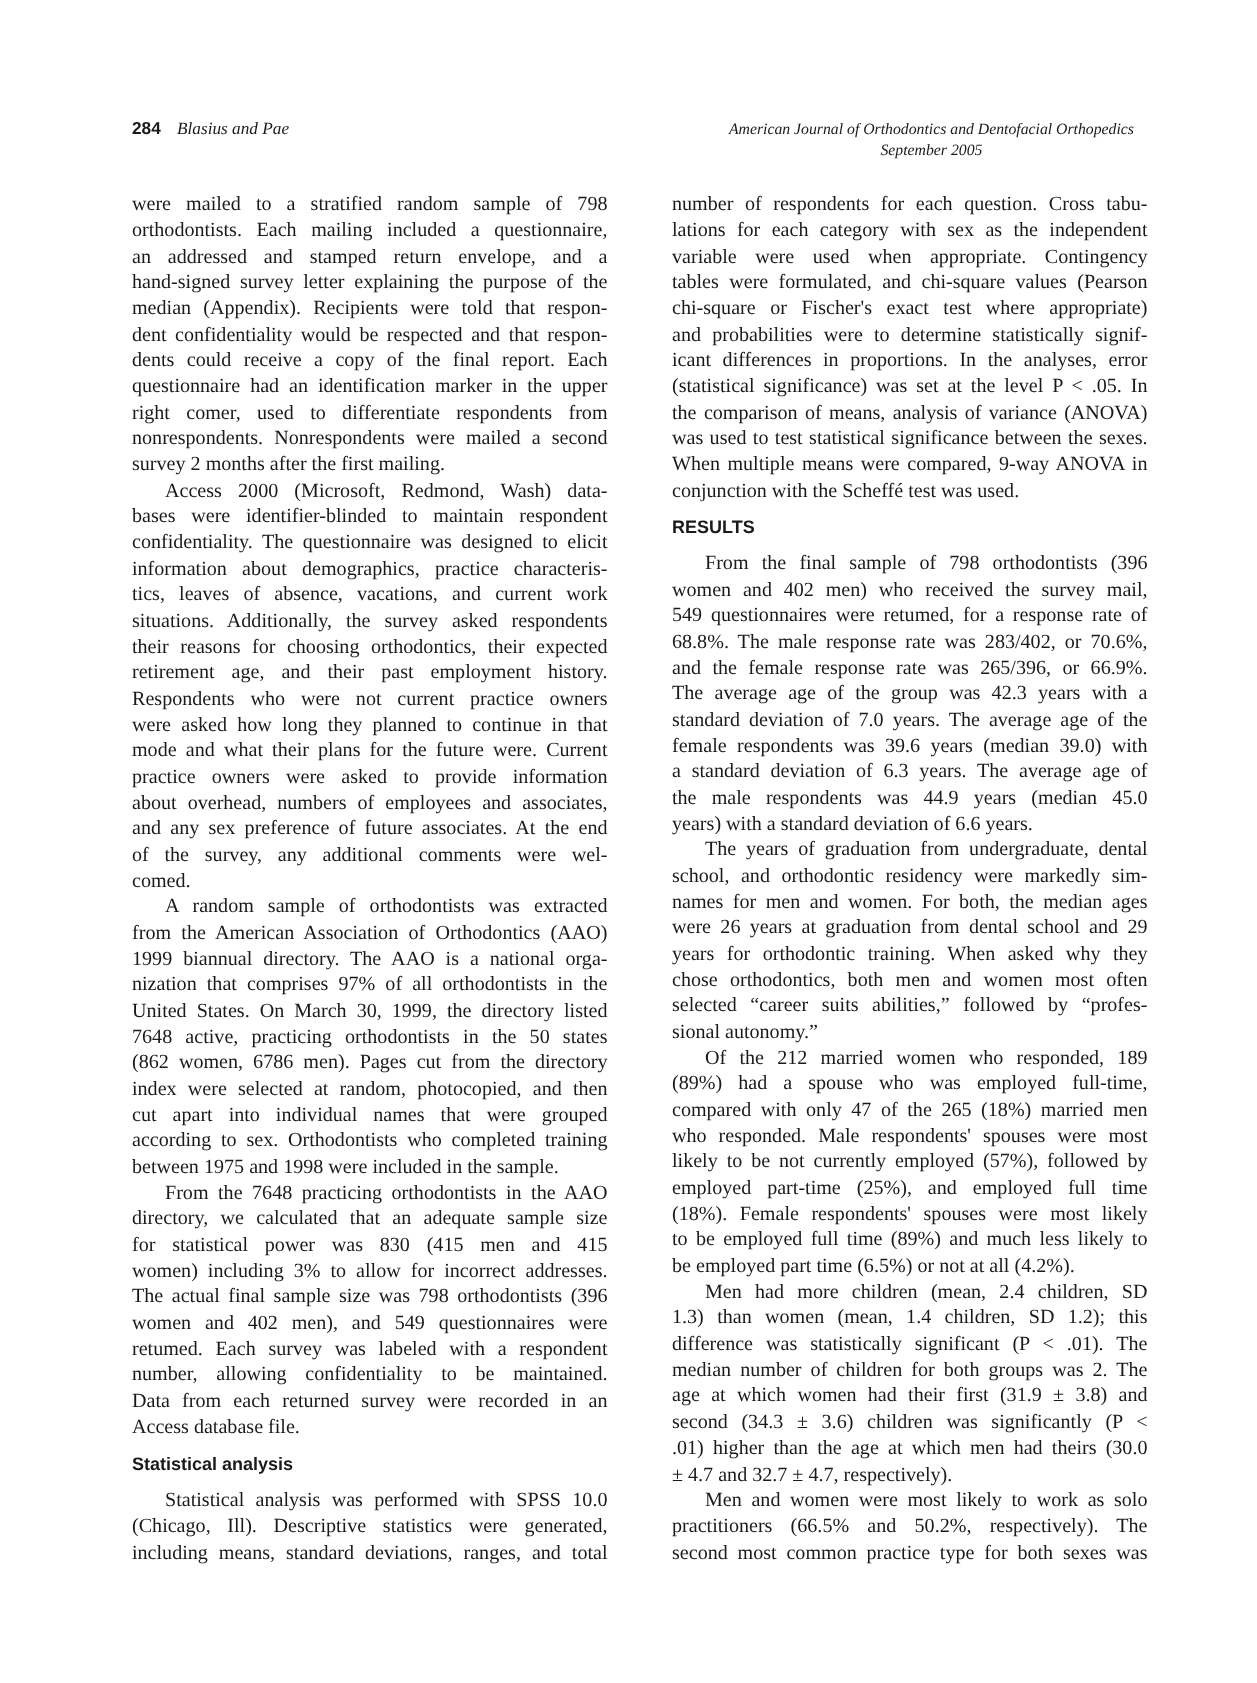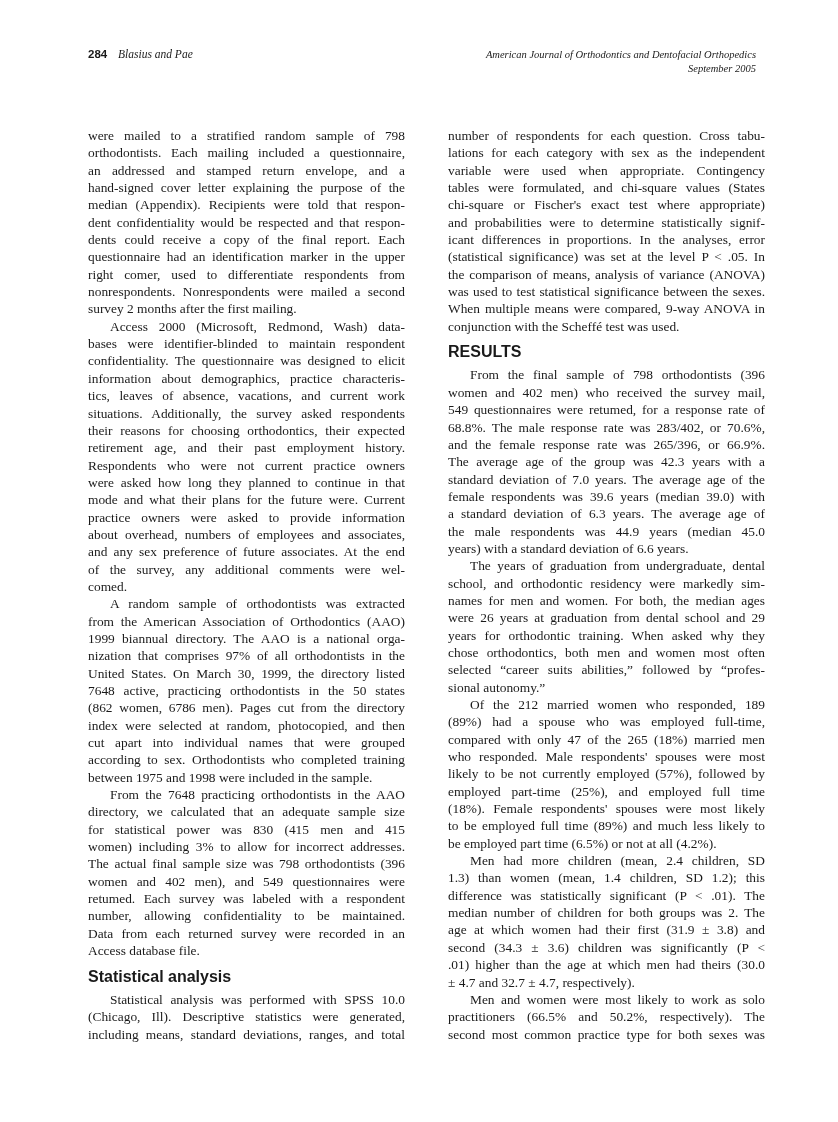--- a/index.html
+++ b/index.html
@@ -1,48 +1,48 @@
 <!DOCTYPE html>
 <html><head>
 <meta charset="utf-8">
 <style>
   html, body { margin:0; padding:0; background:#ffffff; }
   body { width:838px; height:1122px; position:relative; overflow:hidden; color:#1a1a1a; }
-  .header { position:absolute; top:48px; left:88px; width:668px; height:34px; }
+  .header { position:absolute; top:80px; left:88px; width:668px; height:34px; }
   .page-num { position:absolute; left:0; top:0; font-family:"Liberation Sans", sans-serif; font-weight:bold; font-size:11.5px; }
   .authors { position:absolute; left:30px; top:0; font-family:"Liberation Serif", serif; font-style:italic; font-size:11.5px; }
-  .journal { position:absolute; right:0; top:0; text-align:right; font-family:"Liberation Serif", serif; font-style:italic; font-size:10.5px; line-height:14px; }
+  .journal { position:absolute; right:0; top:0; text-align:center; font-family:"Liberation Serif", serif; font-style:italic; font-size:10.5px; line-height:14px; }
   .col { position:absolute; top:127px; width:317px; font-family:"Liberation Serif", serif; font-size:13.4px; line-height:17.35px; }
   .col.left { left:88px; }
   .col.right { left:448px; }
   .ln { display:block; white-space:nowrap; text-align:justify; text-align-last:justify; height:17.35px; }
   .ln.last { text-align-last:left; }
   .ln.ind { text-indent:22px; }
-  .heading { font-family:"Liberation Sans", sans-serif; font-weight:bold; font-size:16px; display:block; height:17.35px; }
+  .heading { font-family:"Liberation Sans", sans-serif; font-weight:bold; font-size:12px; display:block; height:17.35px; }
   .gap { display:block; height:8px; }
   .gap2 { display:block; height:6px; }
 </style>
 </head>
 <body>
 
 <div class="header">
   <span class="page-num">284</span>
   <span class="authors">Blasius and Pae</span>
   <div class="journal">
     <div>American Journal of Orthodontics and Dentofacial Orthopedics</div>
     <div>September 2005</div>
   </div>
 </div>
 
 <div class="col left">
   <div>
       <span class="ln">were mailed to a stratified random sample of 798</span>
       <span class="ln">orthodontists. Each mailing included a questionnaire,</span>
       <span class="ln">an addressed and stamped return envelope, and a</span>
-      <span class="ln">hand-signed cover letter explaining the purpose of the</span>
+      <span class="ln">hand-signed survey letter explaining the purpose of the</span>
       <span class="ln">median (Appendix). Recipients were told that respon-</span>
       <span class="ln">dent confidentiality would be respected and that respon-</span>
       <span class="ln">dents could receive a copy of the final report. Each</span>
       <span class="ln">questionnaire had an identification marker in the upper</span>
       <span class="ln">right comer, used to differentiate respondents from</span>
       <span class="ln">nonrespondents. Nonrespondents were mailed a second</span>
       <span class="ln last">survey 2 months after the first mailing.</span>
     </div>
   <div>
       <span class="ln ind">Access 2000 (Microsoft, Redmond, Wash) data-</span>
@@ -95,21 +95,21 @@
       <span class="ln">(Chicago, Ill). Descriptive statistics were generated,</span>
       <span class="ln">including means, standard deviations, ranges, and total</span>
     </div>
 </div>
 
 <div class="col right">
   <div>
       <span class="ln">number of respondents for each question. Cross tabu-</span>
       <span class="ln">lations for each category with sex as the independent</span>
       <span class="ln">variable were used when appropriate. Contingency</span>
-      <span class="ln">tables were formulated, and chi-square values (States</span>
+      <span class="ln">tables were formulated, and chi-square values (Pearson</span>
       <span class="ln">chi-square or Fischer's exact test where appropriate)</span>
       <span class="ln">and probabilities were to determine statistically signif-</span>
       <span class="ln">icant differences in proportions. In the analyses, error</span>
       <span class="ln">(statistical significance) was set at the level P &lt; .05. In</span>
       <span class="ln">the comparison of means, analysis of variance (ANOVA)</span>
       <span class="ln">was used to test statistical significance between the sexes.</span>
       <span class="ln">When multiple means were compared, 9-way ANOVA in</span>
       <span class="ln last">conjunction with the Scheffé test was used.</span>
     </div>
   <span class="gap"></span>

